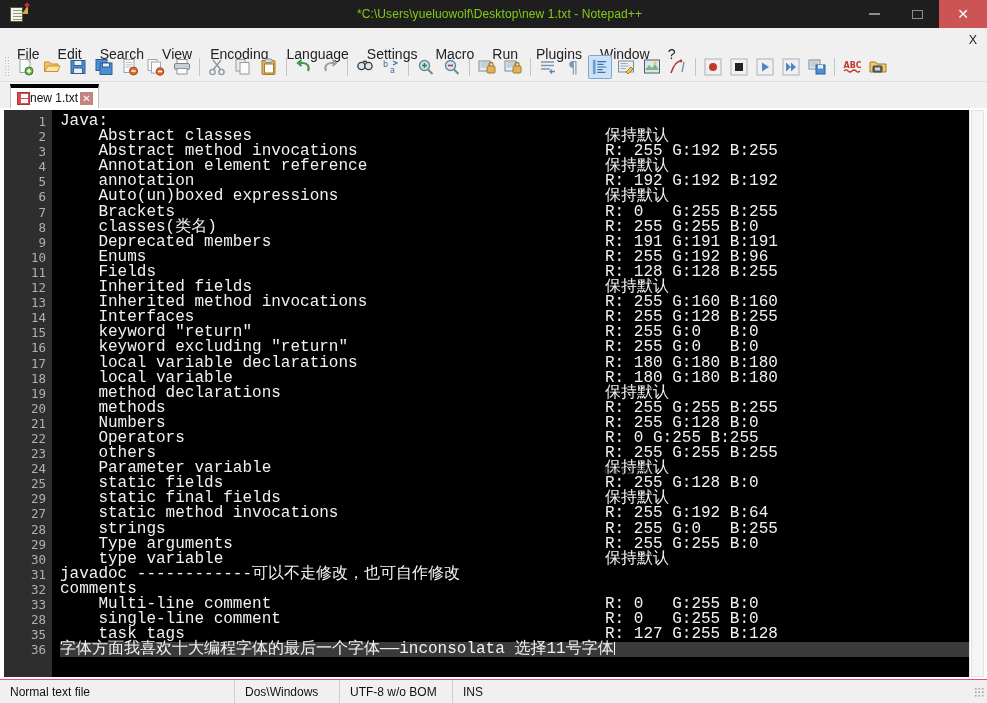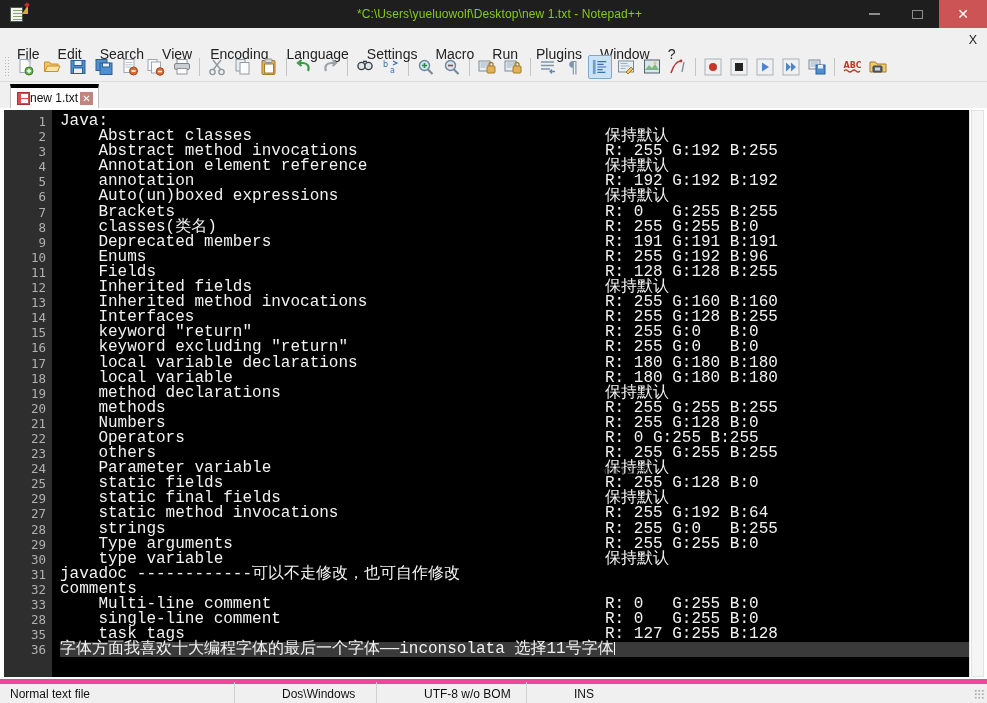--- a/index.html
+++ b/index.html
@@ -224,23 +224,23 @@
   .vscroll .thumb {
     position: absolute; left: 1px; top: 0;
     width: 13px; height: 100%;
     background: #f5f5f5; border: 1px solid #e3e3e3;
   }
 
   
   .statusbar {
     height: 24px; flex: 0 0 24px;
     background: #f0f0f0;
-    border-top: 5px solid #ec4899;
+    border-top: 1px solid #ec4899;
     display: flex; align-items: center;
-    font-size: 12px; color: #111; gap: 37px;
+    font-size: 12px; color: #111;
   }
   .sb-cell {
     height: 24px; display: flex; align-items: center;
     padding-left: 10px;
     border-right: 1px solid #d0d0d0;
     white-space: nowrap;
   }
   .sb-cell.c1 { flex: 0 0 235px; }
   .sb-cell.c2 { flex: 0 0 200px; }
   .sb-cell.c3 { flex: 0 0 265px; }

